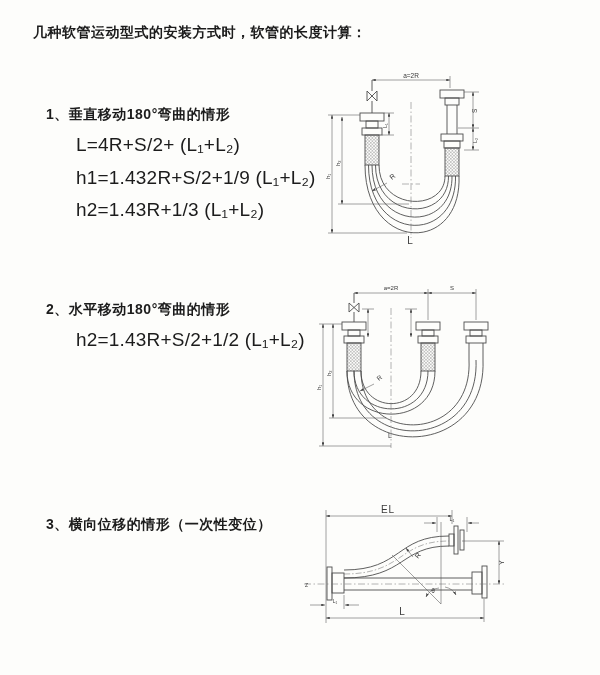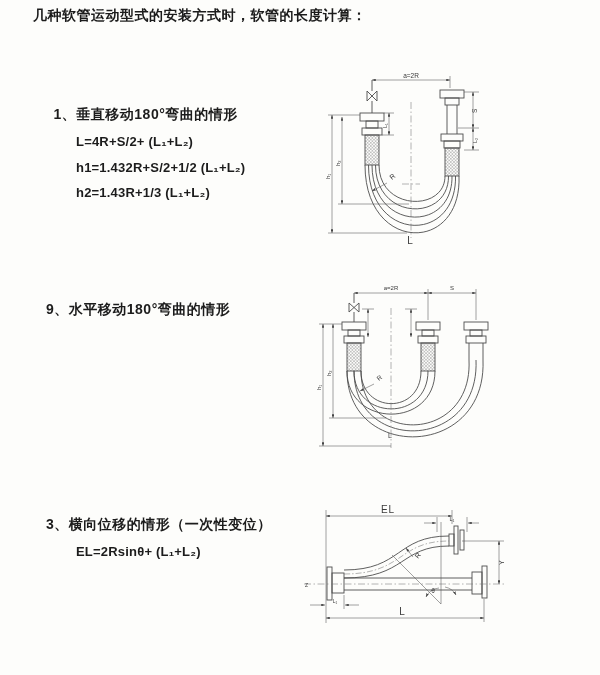--- a/index.html
+++ b/index.html
@@ -1,25 +1,25 @@
 <!DOCTYPE html>
 <html><head>
 <meta charset="utf-8">
 <style>
   html,body{margin:0;padding:0;}
   body{
     width:600px;height:675px;position:relative;overflow:hidden;
     background:#fdfdfb;color:#1c1c1c;
     font-family:"Liberation Sans","DejaVu Sans",sans-serif;
   }
-  .title{position:absolute;left:33px;top:7px;font-size:14px;font-weight:bold;letter-spacing:.5px;}
+  .title{position:absolute;left:33px;top:24px;font-size:14px;font-weight:bold;letter-spacing:.5px;}
   .section{position:absolute;left:46px;}
   .s1{top:106px}.s2{top:301px}.s3{top:516px}
-  .heading{font-size:14px;font-weight:bold;margin:0 0 10px 0;letter-spacing:.5px;text-align:center;}
-  .formula{font-size:13px;font-weight:700;margin:0 0 10.5px 30px;letter-spacing:.2px;}
+  .heading{font-size:14px;font-weight:bold;margin:0 0 10px 0;letter-spacing:.5px;}
+  .formula{font-size:19px;font-weight:400;margin:0 0 10.5px 30px;letter-spacing:.2px;}
   svg.dwg{position:absolute;}
   .d1{left:310px;top:66px;}
   .d2{left:306px;top:278px;}
   .d3{left:296px;top:496px;}
   svg text{font-family:"Liberation Sans","DejaVu Sans",sans-serif;fill:#3a3a3a;}
   .obj{stroke:#4d4d4d;stroke-width:.9;fill:none;}
   .dim{stroke:#555;stroke-width:.55;fill:none;}
   .cl{stroke:#777;stroke-width:.55;fill:none;stroke-dasharray:7 2.5 1.5 2.5;}
   .hcl{stroke:#666;stroke-width:.5;fill:none;stroke-dasharray:6 2 1.5 2;}
   .braid{fill:url(#braid);stroke:#4d4d4d;stroke-width:.9;}
@@ -36,31 +36,31 @@
       <path d="M0,3.2 L3.2,0 M0,0 L3.2,3.2" stroke="#909090" stroke-width="0.45" fill="none"></path>
     </pattern>
   </defs>
 </svg>
 
 <div class="title">几种软管运动型式的安装方式时，软管的长度计算：</div>
 
 <div class="section s1">
   <p class="heading">1、垂直移动180°弯曲的情形</p>
   <p class="formula">L=4R+S/2+ (L₁+L₂)</p>
-  <p class="formula">h1=1.432R+S/2+1/2 (L₁+L₂)</p>
+  <p class="formula">h1=1.432R+S/2+1/9 (L₁+L₂)</p>
   <p class="formula">h2=1.43R+1/3 (L₁+L₂)</p>
 </div>
 
 <div class="section s2">
-  <p class="heading">9、水平移动180°弯曲的情形</p>
+  <p class="heading">2、水平移动180°弯曲的情形</p>
+  <p class="formula">h2=1.43R+S/2+1/2 (L₁+L₂)</p>
 </div>
 
 <div class="section s3">
   <p class="heading">3、横向位移的情形（一次性变位）</p>
-  <p class="formula">EL=2Rsinθ+ (L₁+L₂)</p>
 </div>
 
 <svg class="dwg d1" width="272" height="196" viewBox="0 0 272 196">
 
   <g>
     <line class="obj" x1="62" y1="14" x2="62" y2="25"></line>
     <polygon class="obj" points="57,25 57,35 62,30"></polygon>
     <polygon class="obj" points="67,25 67,35 62,30"></polygon>
     <line class="obj" x1="62" y1="35" x2="62" y2="47"></line>
   </g>

